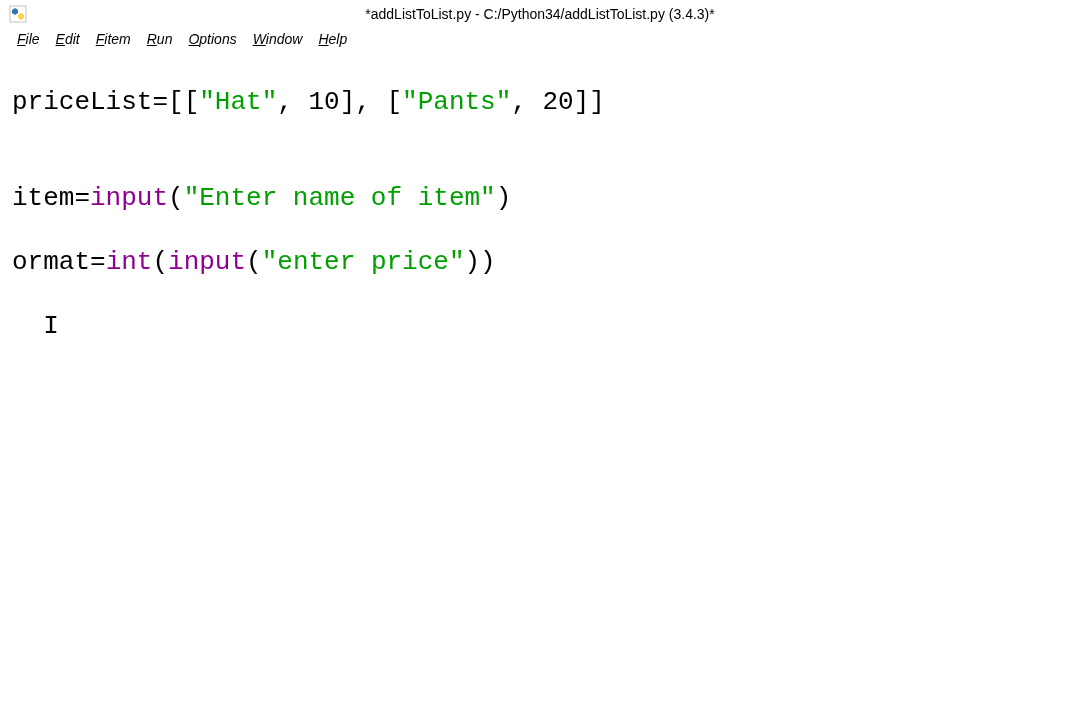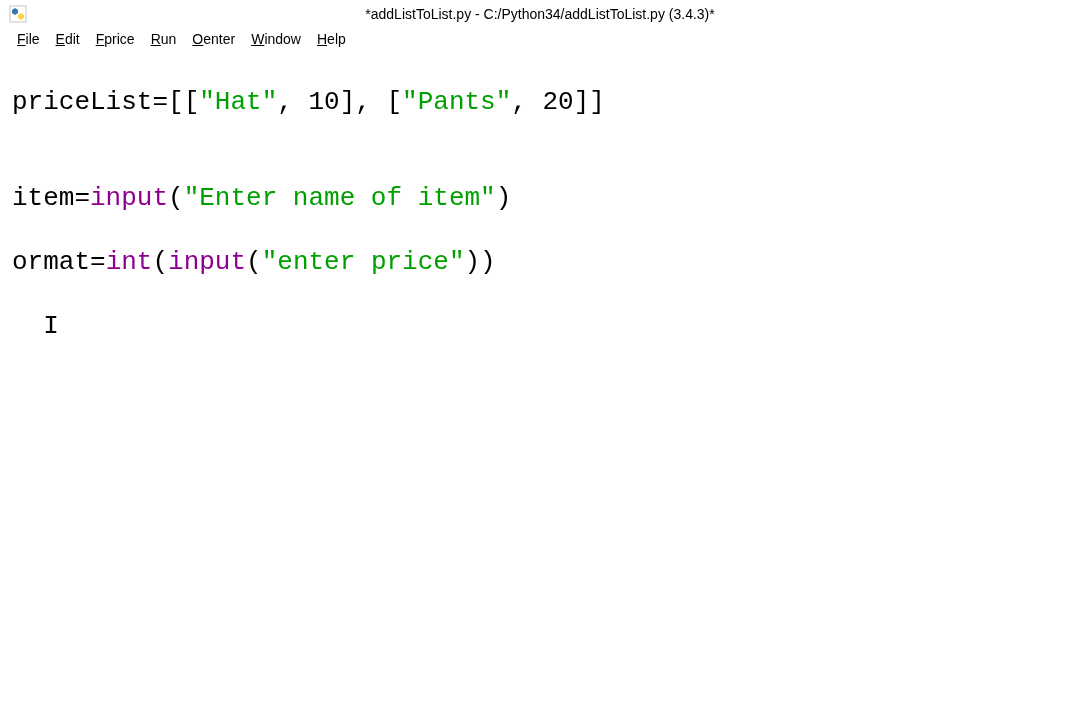--- a/index.html
+++ b/index.html
@@ -43,20 +43,21 @@
   }
   .menubar {
     height: 22px;
     display: flex;
     align-items: center;
     padding: 0 10px;
     gap: 2px;
     background: #ffffff;
     font-size: 14px;
     color: #000;
+    font-style: italic;
   }
   .menu-item {
     padding: 1px 7px;
     cursor: default;
   }
   .menu-item .underline {
     text-decoration: underline;
   }
   .editor {
     flex: 1;
@@ -92,23 +93,23 @@
         <path d="M3 5 L6 3 L9 5 L9 8 L6 10 L3 8 Z" fill="#3776ab"></path>
         <path d="M9 10 L12 8 L15 10 L15 13 L12 15 L9 13 Z" fill="#ffd343"></path>
       </svg>
     </span>
     <span class="title-text">*addListToList.py - C:/Python34/addListToList.py (3.4.3)*</span>
   </div>
 
   <div class="menubar">
     <span class="menu-item"><span class="underline">F</span><span>ile</span></span>
     <span class="menu-item"><span class="underline">E</span><span>dit</span></span>
-    <span class="menu-item"><span class="underline">F</span><span>price</span></span>
+    <span class="menu-item"><span class="underline">F</span><span>item</span></span>
     <span class="menu-item"><span class="underline">R</span><span>un</span></span>
-    <span class="menu-item"><span class="underline">O</span><span>enter</span></span>
+    <span class="menu-item"><span class="underline">O</span><span>ptions</span></span>
     <span class="menu-item"><span class="underline">W</span><span>indow</span></span>
     <span class="menu-item"><span class="underline">H</span><span>elp</span></span>
   </div>
 
   <div class="editor">
 <div><span class="tok-default">priceList=[[</span><span class="tok-str">"Hat"</span><span class="tok-default">, 10], [</span><span class="tok-str">"Pants"</span><span class="tok-default">, 20]]</span></div>
 <div></div>
 <div><span class="tok-default">item=</span><span class="tok-builtin">input</span><span class="tok-default">(</span><span class="tok-str">"Enter name of item"</span><span class="tok-default">)</span></div>
 <div><span class="tok-default">ormat=</span><span class="tok-builtin">int</span><span class="tok-default">(</span><span class="tok-builtin">input</span><span class="tok-default">(</span><span class="tok-str">"enter price"</span><span class="tok-default">))</span></div>
 <div class="caret-line"><span class="text-cursor">  I</span></div>

